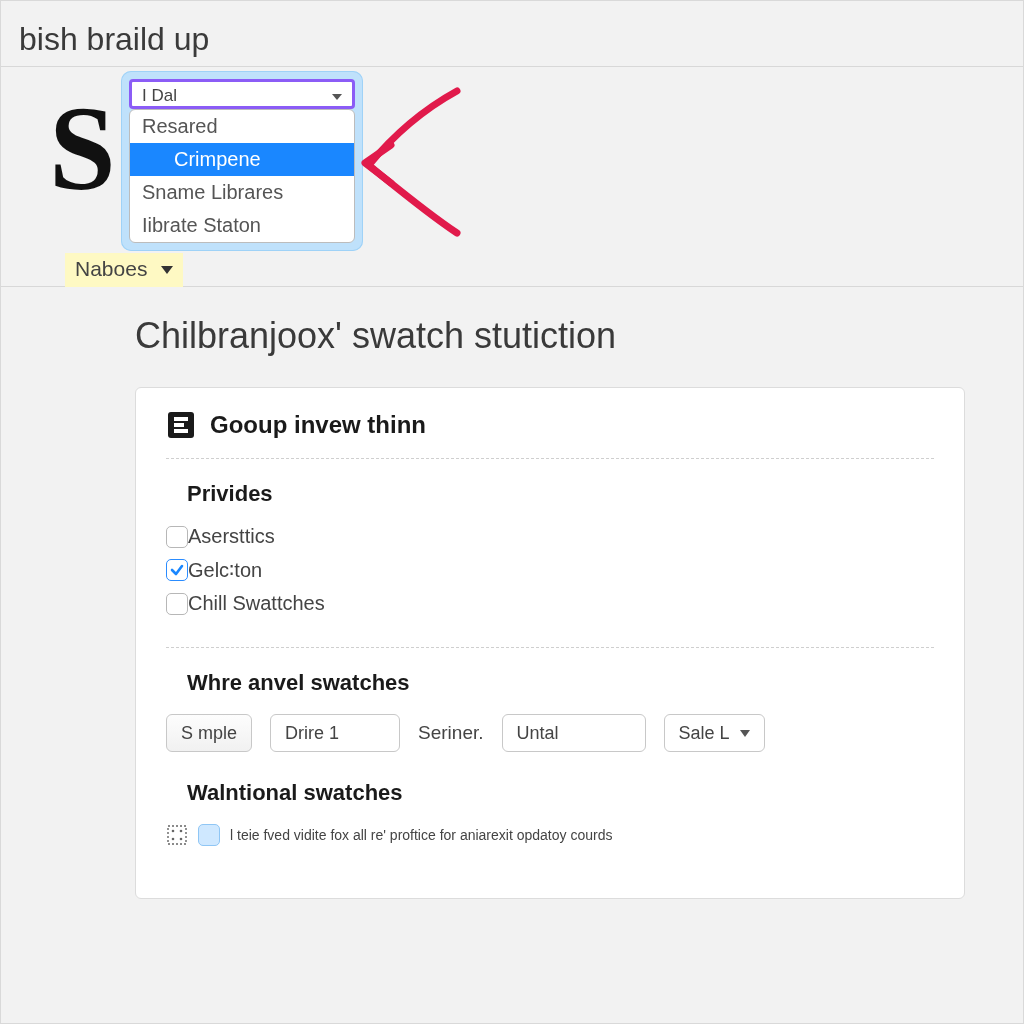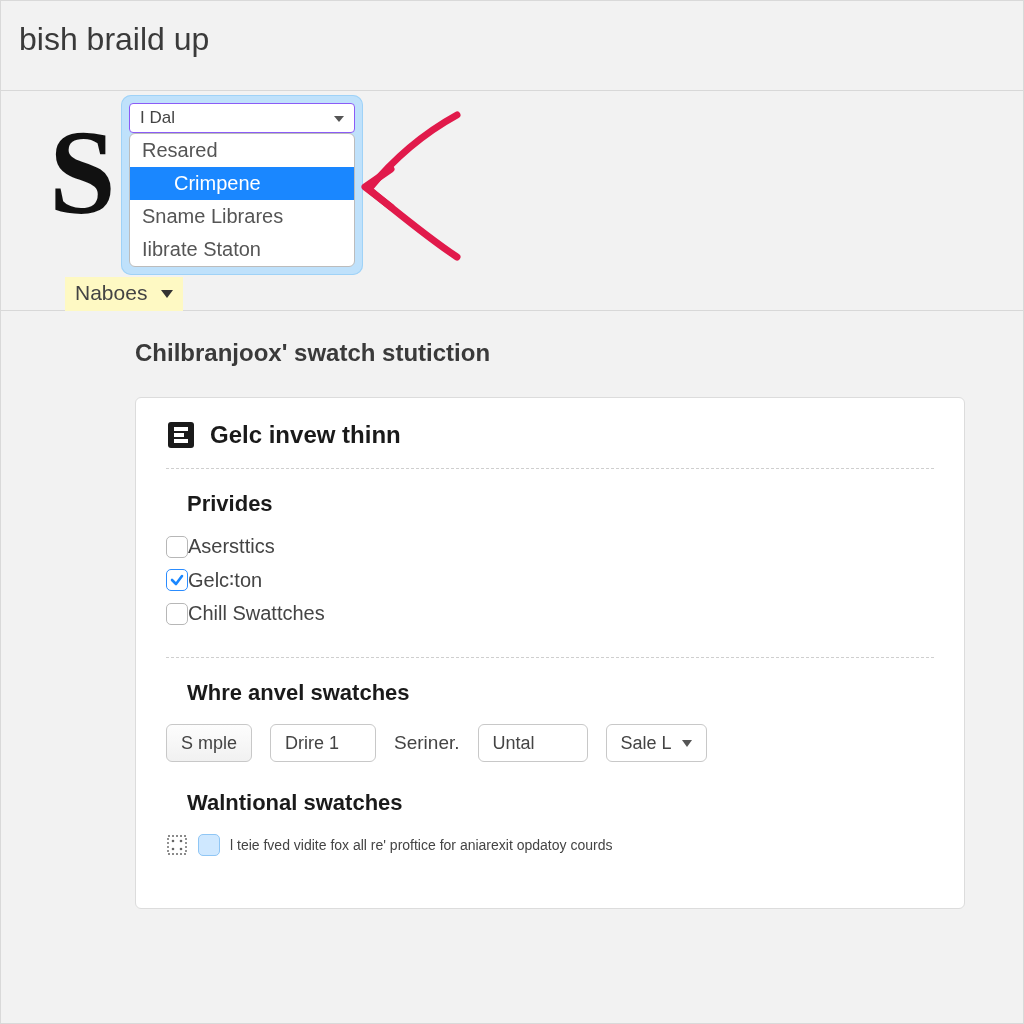--- a/index.html
+++ b/index.html
@@ -12,21 +12,21 @@
     overflow: hidden;
   }
   .window {
     width: 1024px;
     height: 1024px;
     background: #f2f2f2;
     border: 1px solid #d9d9d9;
     position: relative;
   }
   .titlebar {
-    height: 90px;
+    height: 66px;
     border-bottom: 1px solid #d8d8d8;
     padding: 20px 18px 0 18px;
     font-size: 32px;
     color: #3a3a3a;
     background: #f2f2f2;
   }
   .hero {
     position: relative;
     height: 220px;
     border-bottom: 1px solid #d8d8d8;
@@ -58,21 +58,21 @@
     border-radius: 10px;
     background: #bfe1fb;
     box-shadow: 0 0 0 1px #9fd2f7 inset;
     z-index: 0;
   }
   .dd-select {
     position: relative;
     z-index: 2;
     height: 30px;
     background: #fff;
-    border: 1px solid #8b5cf6;
+    border: 3px solid #8b5cf6;
     border-radius: 4px;
     padding: 4px 26px 4px 10px;
     font-size: 17px;
     color: #444;
     overflow: hidden;
     white-space: nowrap;
   }
   .dd-caret {
     position: absolute;
     right: 10px;
@@ -128,23 +128,23 @@
     border-left: 6px solid transparent;
     border-right: 6px solid transparent;
     border-top: 8px solid #333;
     vertical-align: middle;
   }
   
   .content {
     padding: 28px 0 0 134px;
   }
   .page-title {
-    font-size: 24px;
+    font-size: 36px;
     color: #3a3a3a;
-    font-weight: 700;
+    font-weight: 400;
     margin-bottom: 30px;
   }
   .panel {
     width: 830px;
     background: #fff;
     border: 1px solid #dcdcdc;
     border-radius: 6px;
     padding: 22px 30px 30px 30px;
   }
   .panel-head {
@@ -293,21 +293,21 @@
     <div class="panel">
       <div class="panel-head">
         <span class="e-icon">
           <svg width="28" height="28" viewBox="0 0 28 28">
             <rect x="1" y="1" width="26" height="26" rx="3" fill="#1a1a1a"></rect>
             <rect x="7" y="6" width="14" height="4" fill="#fff"></rect>
             <rect x="7" y="12" width="10" height="4" fill="#fff"></rect>
             <rect x="7" y="18" width="14" height="4" fill="#fff"></rect>
           </svg>
         </span>
-        <span class="panel-head-title">Gelc invew thinn</span>
+        <span class="panel-head-title">Gooup invew thinn</span>
       </div>
 
       <div class="section">
         <h3>Privides</h3>
 
         <div class="chk-row">
           <span class="chk"></span>
           <span>Asersttics</span>
         </div>
         <div class="chk-row">
@@ -323,25 +323,25 @@
           <span>Chill Swattches</span>
         </div>
       </div>
 
       <div class="section">
         <h3>Whre anvel swatches</h3>
         <div class="ctl-row">
           <span class="btn">
             <span>S mple</span>
           </span>
-          <span class="fld" style="width:106px">
+          <span class="fld" style="width:130px">
             <span>Drire 1</span>
           </span>
           <span class="lbl-inline">Seriner.</span>
-          <span class="fld" style="width:110px">
+          <span class="fld" style="width:144px">
             <span>Untal</span>
           </span>
           <span class="sel">
             <span>Sale L</span>
             <span class="tri2"></span>
           </span>
         </div>
       </div>
 
       <div class="section" style="border-top:none;padding-top:6px">

